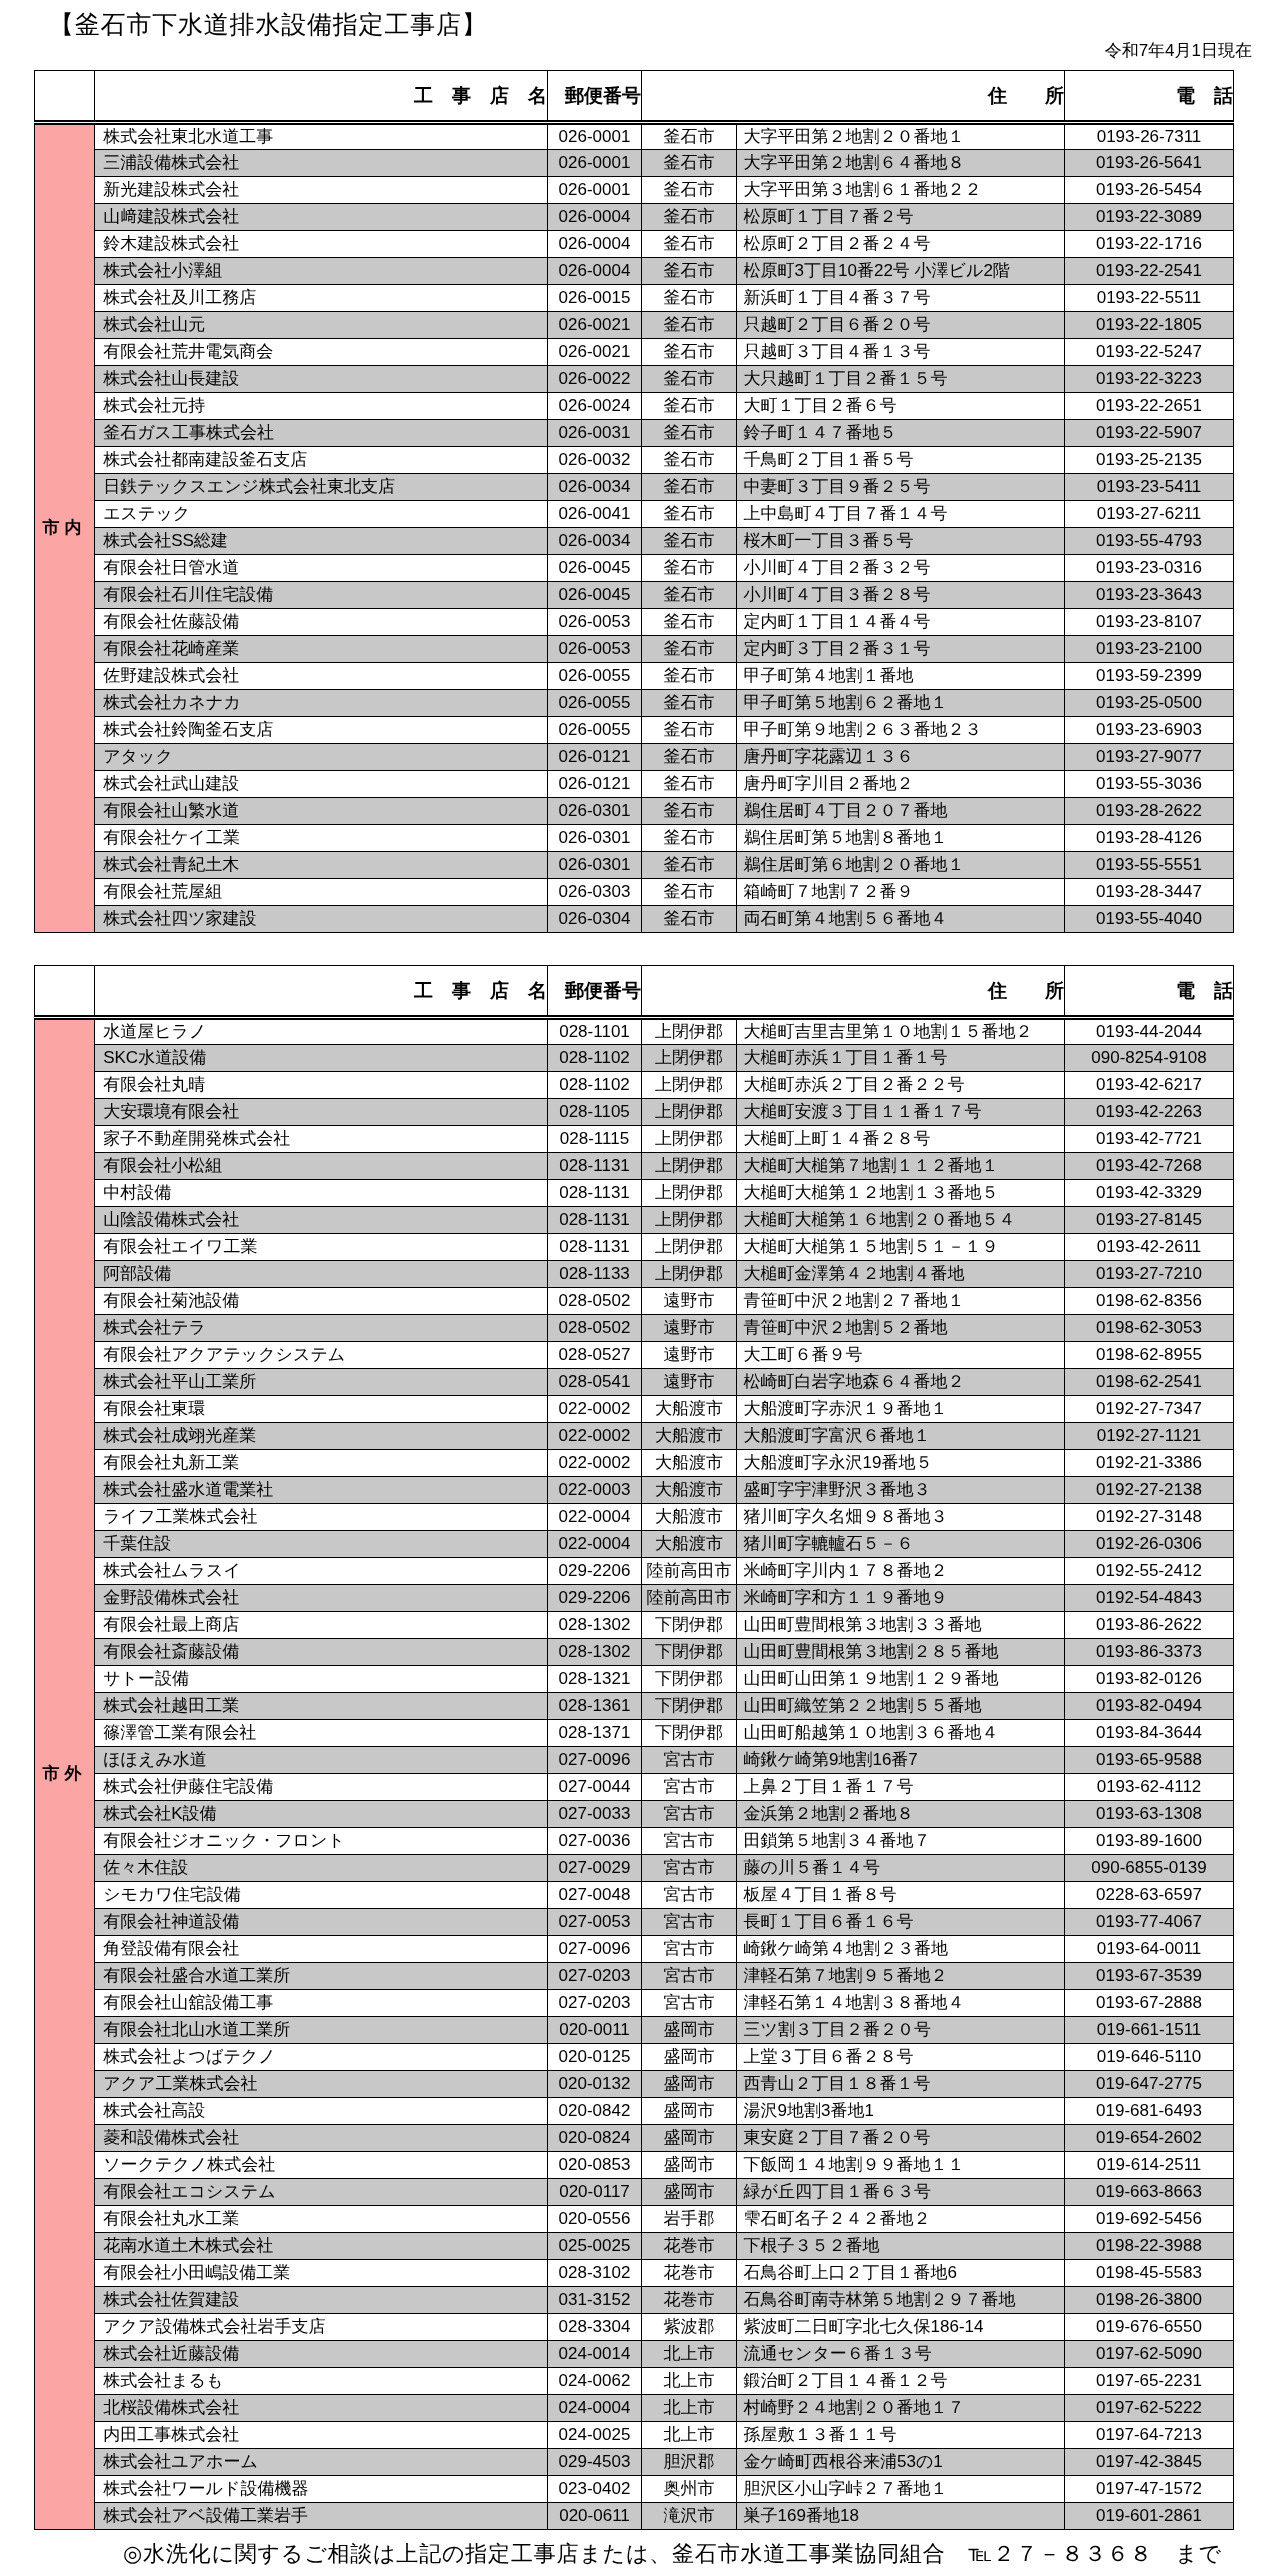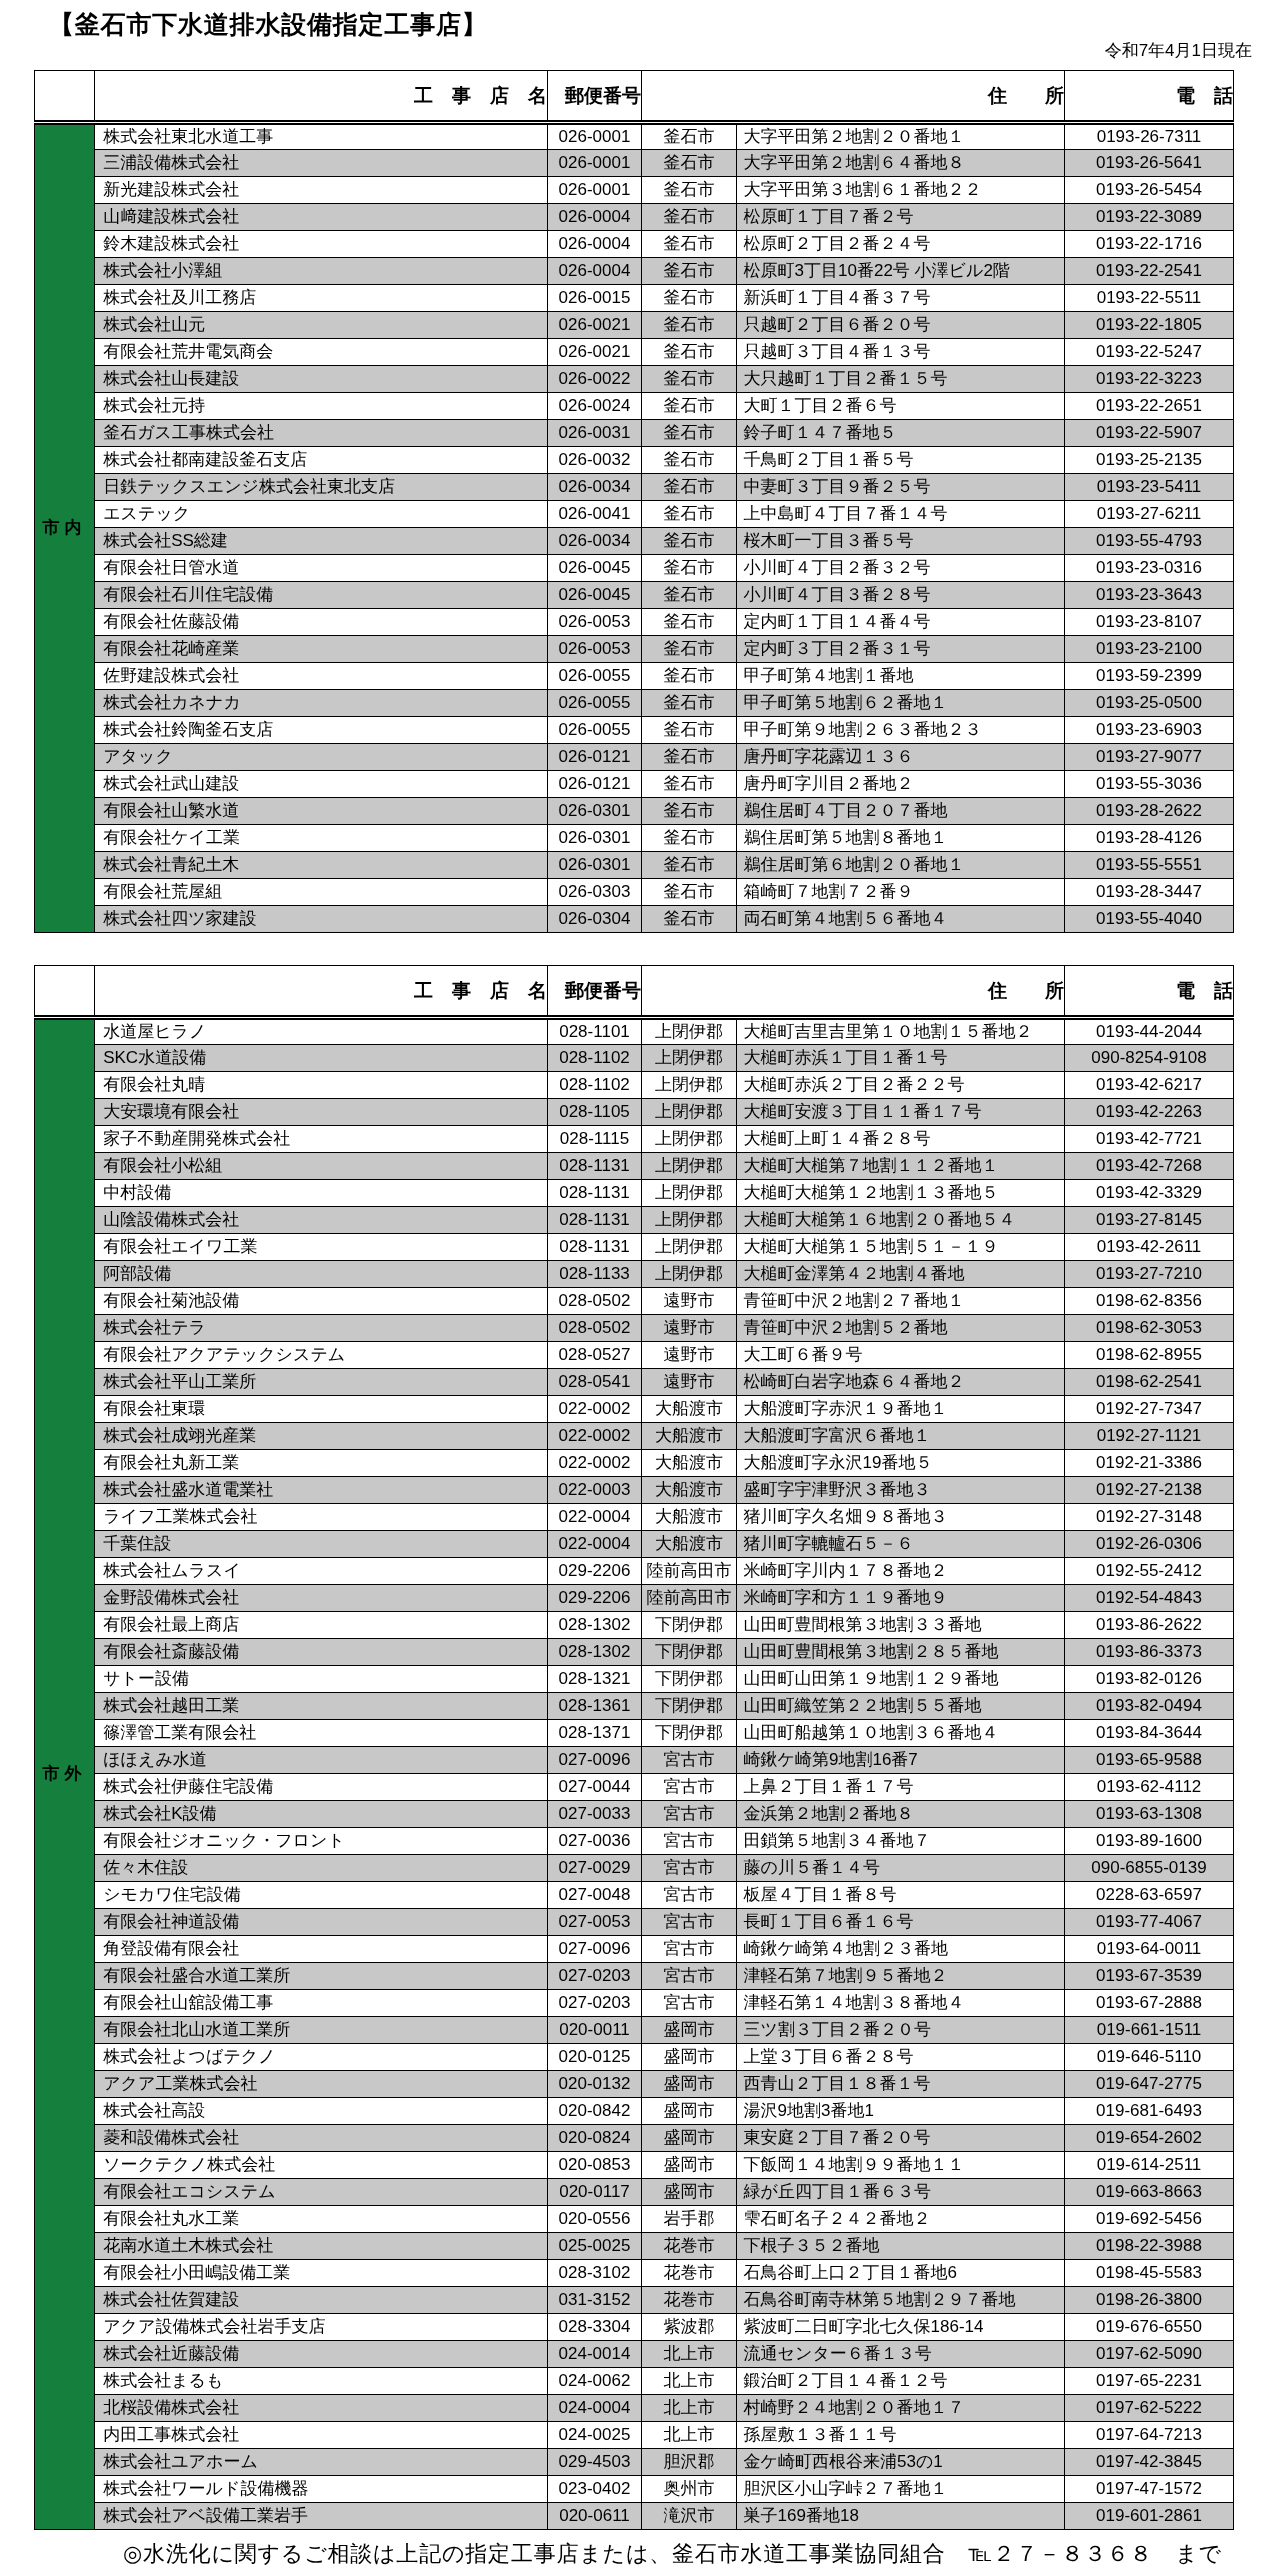--- a/index.html
+++ b/index.html
@@ -4,21 +4,21 @@
 <style>
   * { margin:0; padding:0; box-sizing:border-box; }
   html,body { background:#ffffff; }
   body {
     width:1288px; height:2576px; position:relative;
     font-family:"Liberation Sans","DejaVu Sans",sans-serif;
     color:#000;
   }
   .title {
     position:absolute; left:49px; top:8.2px;
-    font-size:25px; font-weight:700; letter-spacing:0.8px;
+    font-size:25px; font-weight:400; letter-spacing:0.8px;
   }
   .date-note {
     position:absolute; top:39px; right:36px;
     font-size:17px;
   }
   table.roster {
     position:absolute; left:34px;
     border-collapse:collapse; table-layout:fixed;
     border:1.6px solid #000;
   }
@@ -36,21 +36,21 @@
   .c-city   { width:95px; }
   .c-addr   { width:328px; }
   .c-phone  { width:169px; }
   td.cell-name  { text-align:left; padding-left:8.2px; }
   td.cell-postal{ text-align:center; }
   td.cell-city  { text-align:center; }
   td.cell-addr  { text-align:left; padding-left:6.6px; }
   td.cell-phone { text-align:center; }
   tr.stripe td { background:#c8c8c8; }
   td.seclabel {
-    background:#15803d; text-align:center; vertical-align:middle;
+    background:#fca5a5; text-align:center; vertical-align:middle;
     font-weight:700; font-size:20.5px; letter-spacing:5px;
   }
   .footer-note {
     position:absolute; left:123px; top:2539px;
     font-size:22px; letter-spacing:0.8px;
   }
 </style>
 </head>
 <body>
 

